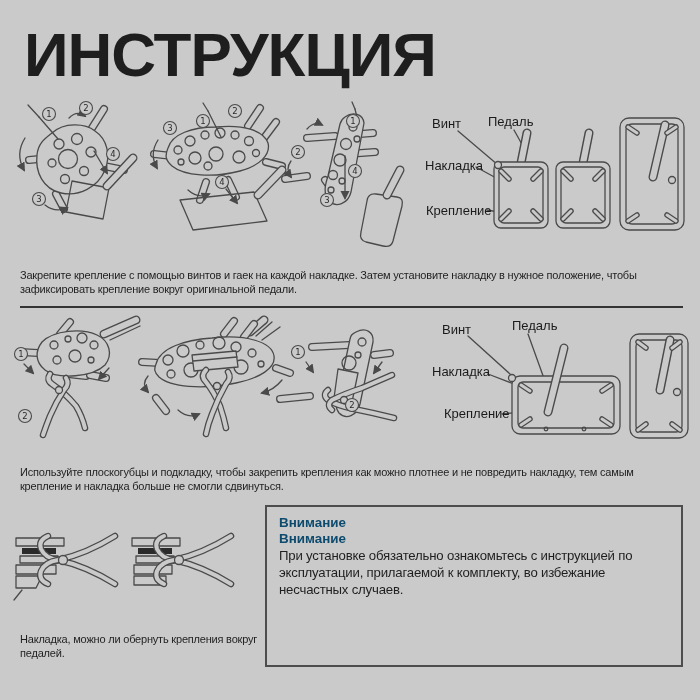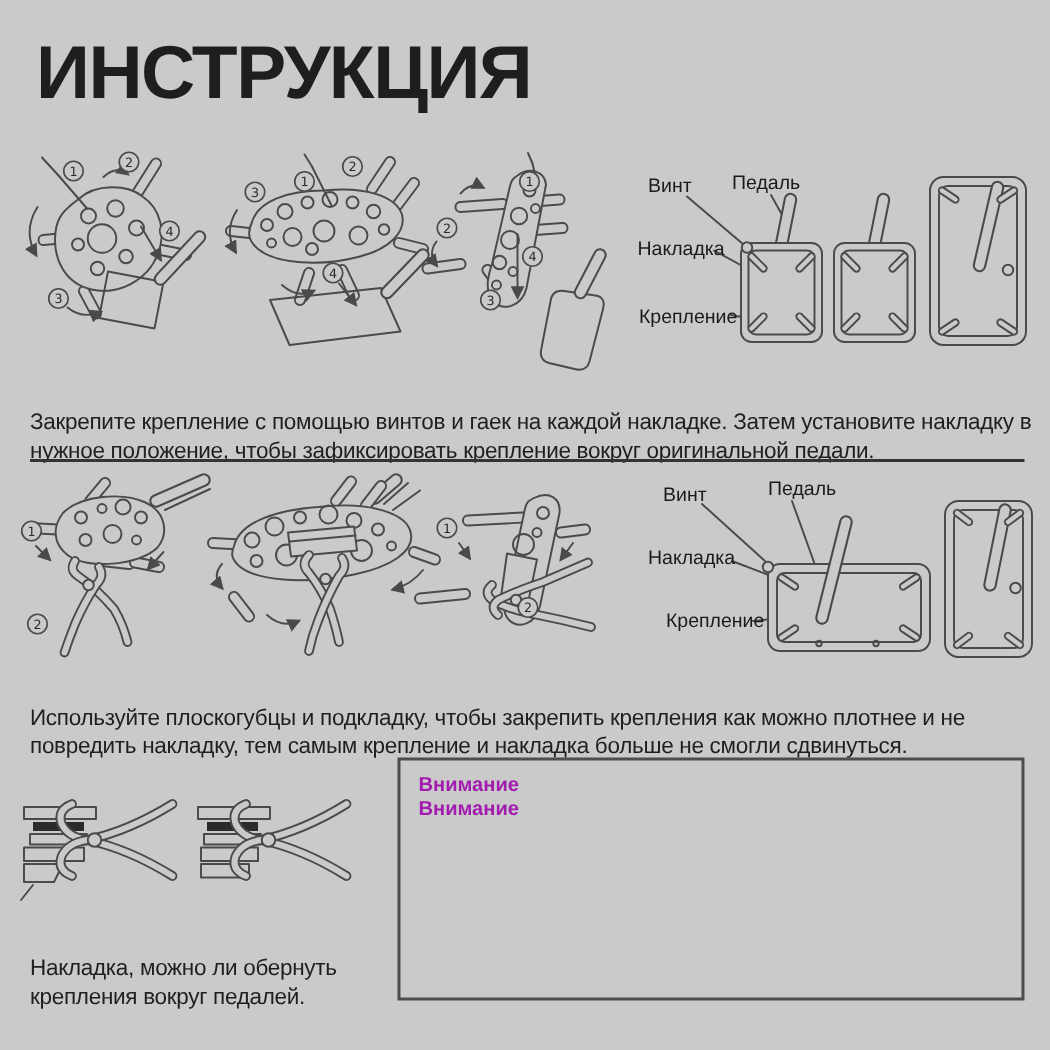--- a/index.html
+++ b/index.html
@@ -1,27 +1,27 @@
 <!DOCTYPE html>
 <html><head>
 <meta charset="utf-8">
 <style>
   html,body{margin:0;padding:0;background:#c9cac9;}
   body{width:700px;height:700px;position:relative;overflow:hidden;
        font-family:"Liberation Sans",sans-serif;color:#202020;}
-  .title{position:absolute;left:24px;top:22px;font-size:50px;font-weight:700;
+  .title{position:absolute;left:24px;top:22px;font-size:62px;font-weight:700;
          letter-spacing:-1px;line-height:1.05;color:#1e1e1e;white-space:nowrap;}
-  .para{position:absolute;font-size:15px;letter-spacing:-0.2px;line-height:1.26;color:#1f1f1f;}
+  .para{position:absolute;font-size:11px;letter-spacing:-0.2px;line-height:1.26;color:#1f1f1f;}
   #p1{left:20px;top:258px;width:668px;}
   #p2{left:20px;top:455px;width:668px;}
   #p3{left:20px;top:622px;width:252px;}
   .divider{position:absolute;left:20px;top:306px;width:663px;height:2px;background:#343434;}
   .notebox{position:absolute;left:265px;top:505px;width:418px;height:162px;
            box-sizing:border-box;border:2px solid #4d4d4d;padding:8px 12px 0 12px;}
-  .note-title{font-size:13.4px;font-weight:700;margin:0 0 1px 0;color:#a21caf;}
+  .note-title{font-size:13.4px;font-weight:700;margin:0 0 1px 0;color:#0c4a6e;}
   .note-body{font-size:13.2px;letter-spacing:-0.2px;line-height:1.3;margin:0 0 9px 0;color:#1f1f1f;}
   svg.diag{position:absolute;overflow:visible;}
   .ln{fill:none;stroke:#4a4a4a;stroke-width:1.3;stroke-linecap:round;stroke-linejoin:round;}
   .bgfill{fill:#c9cac9;}
   .arm-o{fill:none;stroke:#4a4a4a;stroke-width:8;stroke-linecap:round;}
   .arm-i{fill:none;stroke:#c9cac9;stroke-width:5.4;stroke-linecap:round;}
   .rod-o{fill:none;stroke:#4a4a4a;stroke-width:9;stroke-linecap:round;}
   .rod-i{fill:none;stroke:#c9cac9;stroke-width:6.2;stroke-linecap:round;}
   .plier-o{fill:none;stroke:#4a4a4a;stroke-width:6.5;stroke-linecap:round;}
   .plier-i{fill:none;stroke:#c9cac9;stroke-width:4;stroke-linecap:round;}
@@ -427,13 +427,14 @@
   <path class="plier-o" d="M34,64 Q24,60 27,51 Q31,42 44,40 Q72,34 101,16"></path>
   <path class="plier-i" d="M34,64 Q24,60 27,51 Q31,42 44,40 Q72,34 101,16"></path>
   <circle class="ln bgfill" cx="49" cy="40" r="4.5"></circle>
 </svg>
 
 <p class="para" id="p3">Накладка, можно ли обернуть крепления вокруг педалей.</p>
 
 <div class="notebox">
   <p class="note-title">Внимание</p>
   <p class="note-title">Внимание</p>
+  <p class="note-body">При установке обязательно ознакомьтесь с инструкцией по эксплуатации, прилагаемой к комплекту, во избежание несчастных случаев.</p>
 </div>
 
 </body></html>

